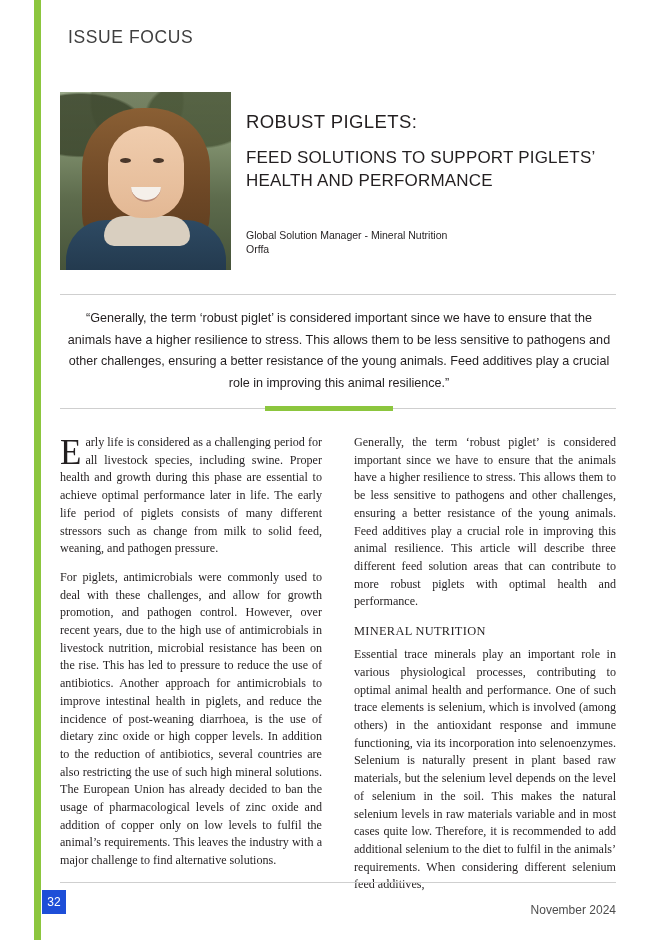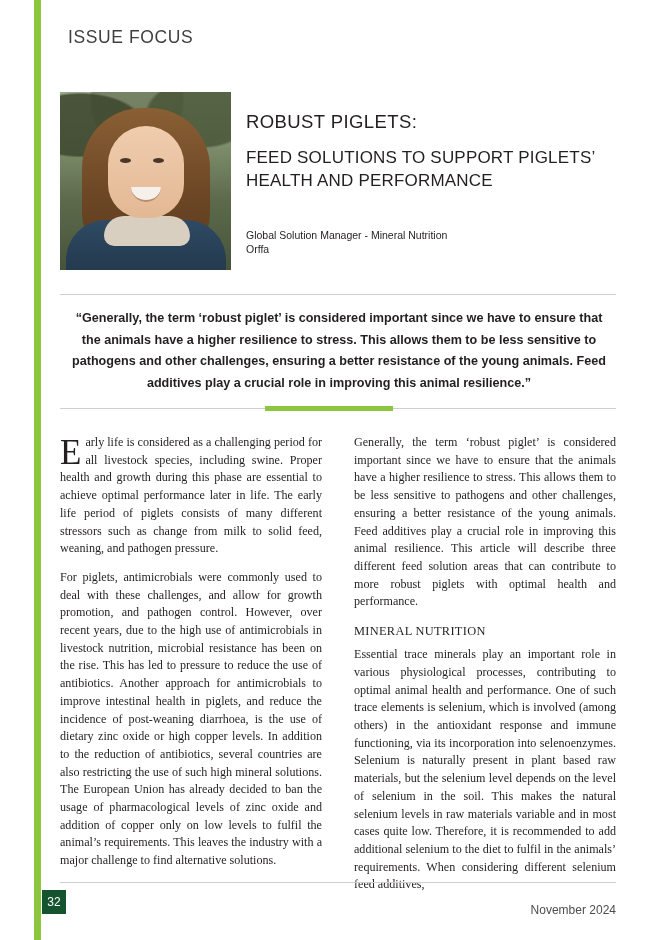--- a/index.html
+++ b/index.html
@@ -165,21 +165,20 @@
   }
   .quote {
     position: absolute;
     left: 6px;
     top: 308px;
     width: 546px;
     font-size: 12.6px;
     line-height: 1.72;
     color: #231f20;
     text-align: center;
-    font-weight: bold;
   }
   .quote-divider {
     position: absolute;
     left: 0px;
     top: 408px;
     width: 556px;
     height: 1px;
     background: #cfcfcf;
   }
   .quote-divider .green {
@@ -238,21 +237,21 @@
     width: 556px;
     height: 1px;
     background: #cfcfcf;
   }
   .page-num {
     position: absolute;
     left: -18px;
     top: 890px;
     width: 24px;
     height: 24px;
-    background: #14532d;
+    background: #1d4ed8;
     color: #ffffff;
     font-size: 12px;
     text-align: center;
     line-height: 24px;
   }
   .footer-mag {
     position: absolute;
     left: 16px;
     top: 931px;
     font-size: 12.4px;

